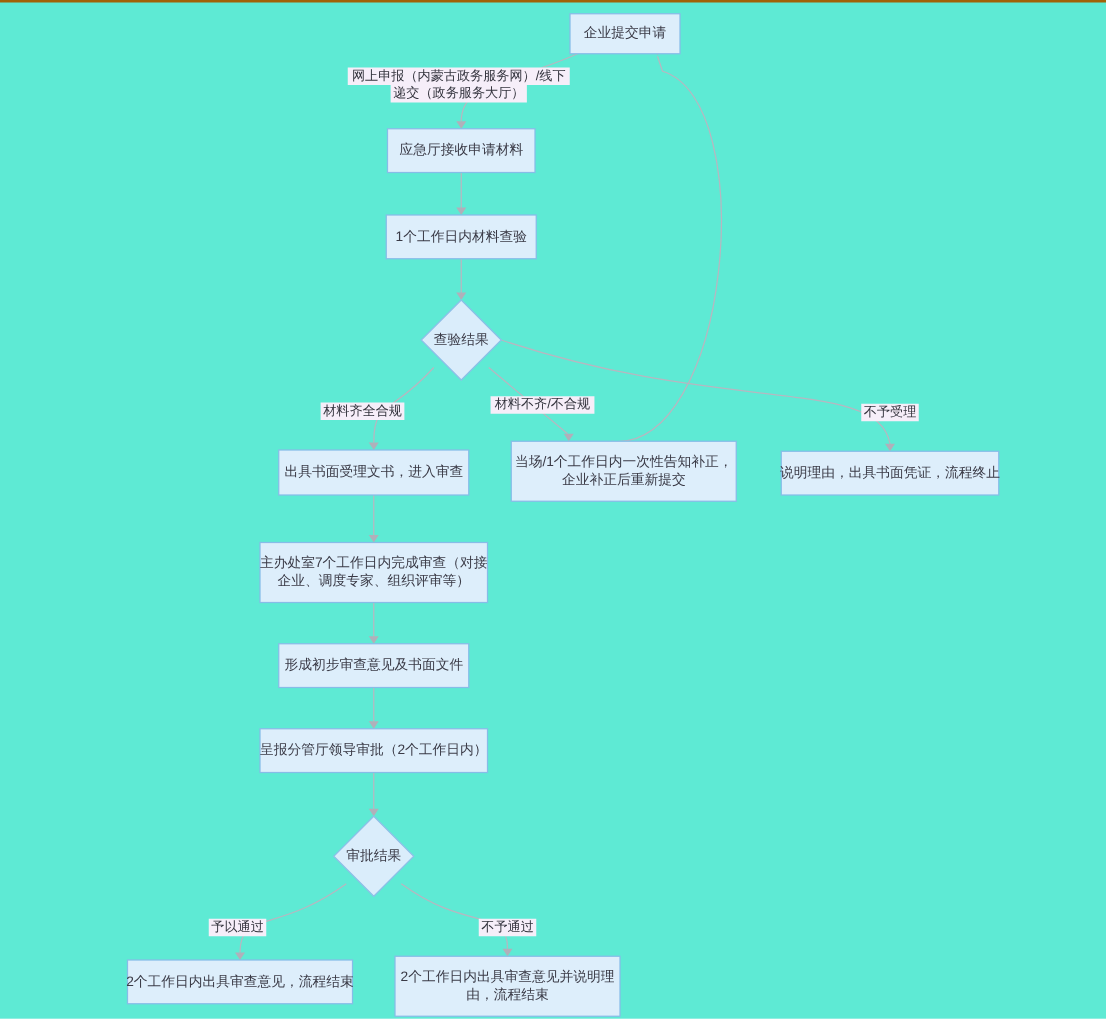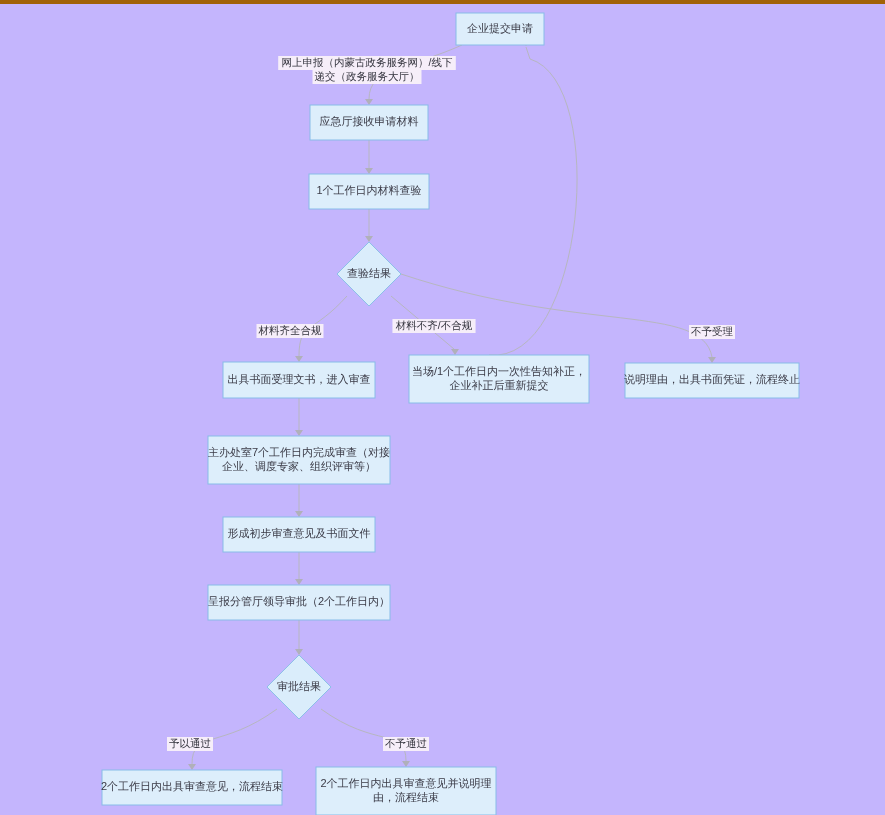--- a/index.html
+++ b/index.html
@@ -10,22 +10,22 @@
     width: 885px;
     height: 815px;
     background: #f7f8fa;
     font-family: "Liberation Sans", "DejaVu Sans", sans-serif;
     overflow: hidden;
   }
   #flow-canvas {
     position: relative;
     width: 885px;
     height: 815px;
-    background: #c4b5fd;
-    border-top: 4px solid #a16207;
+    background: #5eead4;
+    border-top: 2px solid #a16207;
     box-sizing: border-box;
   }
   svg.flow-svg {
     position: absolute;
     left: 0;
     top: 0;
     width: 885px;
     height: 815px;
     display: block;
   }

